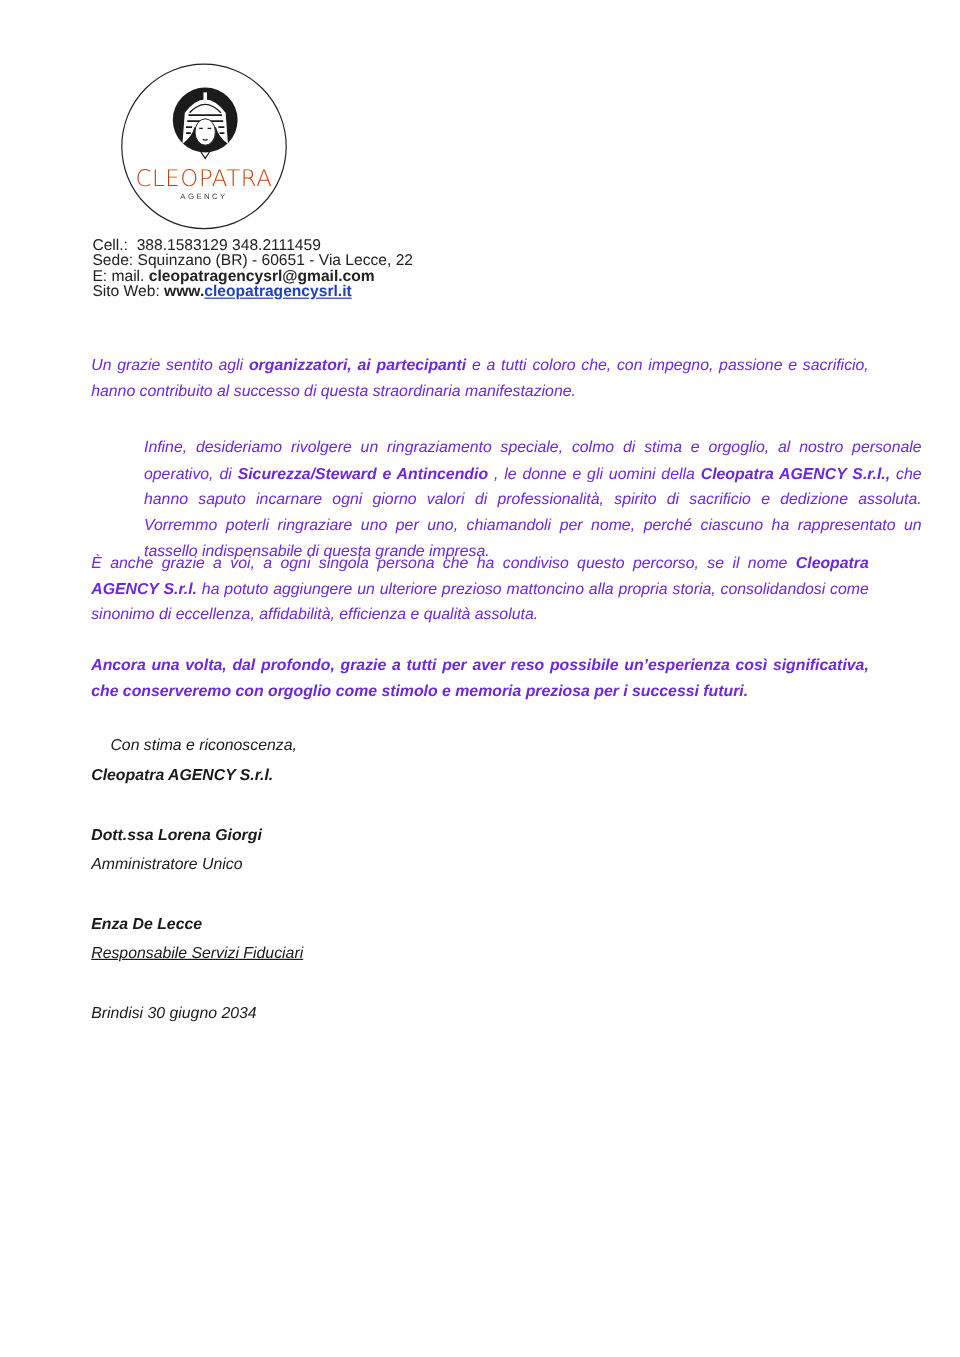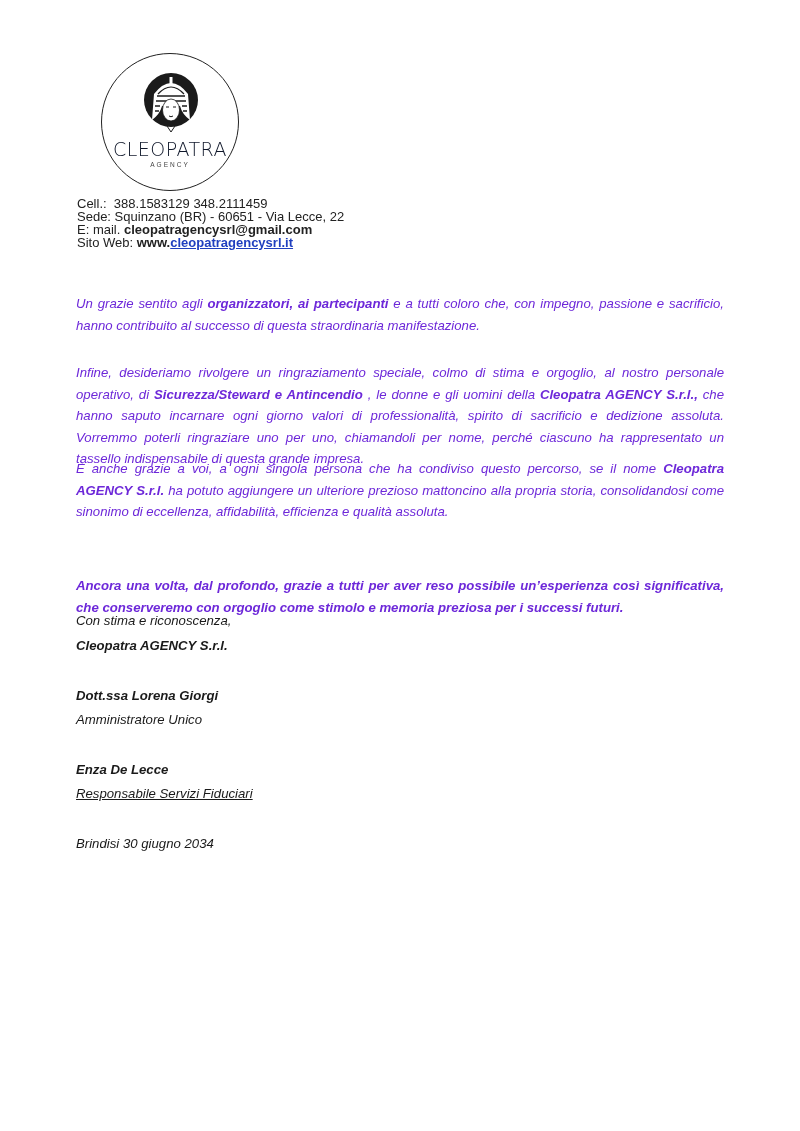--- a/index.html
+++ b/index.html
@@ -1,29 +1,29 @@
 <!DOCTYPE html>
 <html><head>
   <meta charset="utf-8">
   <style>
     html, body { margin: 0; padding: 0; background: #ffffff; }
     body { width: 800px; height: 1131px; position: relative; overflow: hidden; font-family: "Liberation Sans", sans-serif; color: #1a1a1a; }
     .logo { position: absolute; left: 101px; top: 53px; width: 138px; height: 138px; border: 1.2px solid #222; border-radius: 50%; box-sizing: border-box; }
     .logo svg { position: absolute; left: 0; top: 0; }
-    .logo-name { position: absolute; left: 0; width: 100%; top: 84px; text-align: center; font-family: "DejaVu Sans", sans-serif; font-size: 19px; letter-spacing: 0.5px; color: #0f172a; font-weight: 300; }
+    .logo-name { position: absolute; left: 0; width: 100%; top: 84px; text-align: center; font-family: "DejaVu Sans", sans-serif; font-size: 19px; letter-spacing: 0.5px; color: #c2410c; font-weight: 300; }
     .logo-sub { position: absolute; left: 0; width: 100%; top: 107px; text-align: center; font-size: 6.5px; letter-spacing: 2px; color: #444; }
     .contacts { position: absolute; left: 77px; top: 197px; font-size: 13px; line-height: 13px; color: #222; }
     .contacts b { font-weight: bold; }
     .contacts a { color: #1f3fbf; text-decoration: underline; font-weight: bold; }
     .para { position: absolute; left: 76px; width: 648px; font-style: italic; font-size: 13.2px; line-height: 21.5px; text-align: justify; color: #6d28d9; }
     .para b { font-weight: bold; }
     .p1 { top: 293px; }
-    .p2 { top: 362px; }
+    .p2 { top: 362px; margin-left: 44px; }
     .p3 { top: 458px; }
-    .p4 { top: 575px; font-weight: bold; }
+    .p4 { top: 543px; font-weight: bold; }
     .sig { position: absolute; left: 76px; font-style: italic; font-size: 13.2px; color: #1a1a1a; }
     .sig.bold { font-weight: bold; }
   </style>
 </head>
 <body>
 
 <div class="logo">
   <svg width="138" height="138" viewBox="0 0 138 138">
     <circle cx="69" cy="46" r="27" fill="#1b1b1b"></circle>
     <path d="M52 40 Q69 18 86 40 L88 66 Q80 60 78 52 L60 52 Q58 60 50 66 Z" fill="#fff"></path>
@@ -47,19 +47,19 @@
 </div>
 
 <div class="para p1"><span>Un grazie sentito agli </span><b>organizzatori, ai partecipanti</b><span> e a tutti coloro che, con impegno, passione e sacrificio, hanno contribuito al successo di questa straordinaria manifestazione.</span></div>
 
 <div class="para p2"><span>Infine, desideriamo rivolgere un ringraziamento speciale, colmo di stima e orgoglio, al nostro personale operativo,  di </span><b>Sicurezza/Steward e Antincendio</b><span> , le donne e gli uomini della </span><b>Cleopatra AGENCY S.r.l.,</b><span> che hanno saputo incarnare ogni giorno valori di professionalità, spirito di sacrificio e dedizione assoluta. Vorremmo poterli ringraziare uno per uno, chiamandoli per nome, perché ciascuno ha rappresentato un tassello indispensabile di questa grande impresa.</span></div>
 
 <div class="para p3"><span>È anche grazie a voi, a ogni singola persona che ha condiviso questo percorso, se il nome </span><b>Cleopatra AGENCY S.r.l.</b><span> ha potuto aggiungere un ulteriore prezioso mattoncino alla propria storia, consolidandosi come sinonimo di eccellenza, affidabilità, efficienza e qualità assoluta.</span></div>
 
 <div class="para p4">Ancora una volta, dal profondo, grazie a tutti per aver reso possibile un’esperienza così significativa, che conserveremo con orgoglio come stimolo e memoria preziosa per i successi futuri.</div>
 
-<div class="sig" style="top:613px;">Con stima e riconoscenza,</div>
+<div class="sig" style="top:613px;margin-left:16px;">Con stima e riconoscenza,</div>
 <div class="sig bold" style="top:638px;">Cleopatra AGENCY S.r.l.</div>
 <div class="sig bold" style="top:688px;">Dott.ssa Lorena Giorgi</div>
 <div class="sig" style="top:712px;">Amministratore Unico</div>
 <div class="sig bold" style="top:762px;">Enza De Lecce</div>
 <div class="sig" style="top:786px;text-decoration:underline;">Responsabile Servizi Fiduciari</div>
 <div class="sig" style="top:836px;">Brindisi 30 giugno 2034</div>
 
 </body></html>

